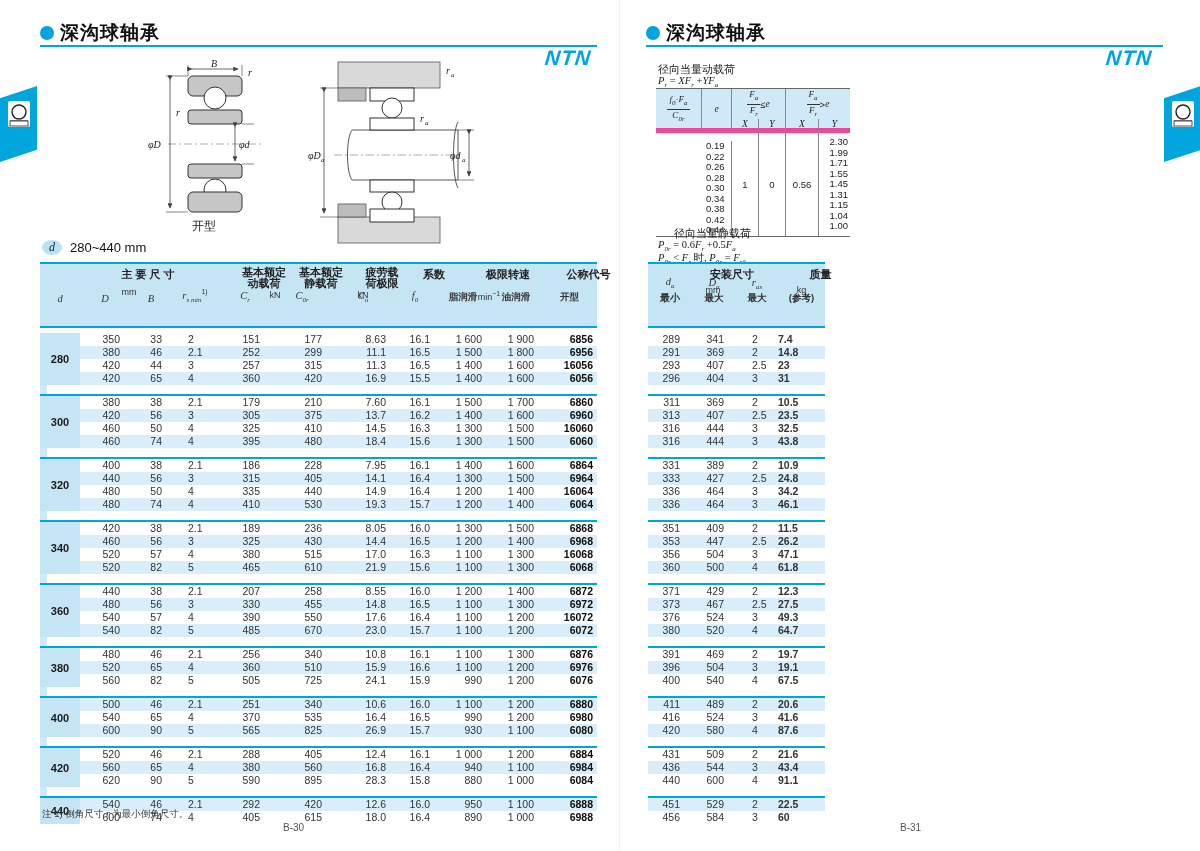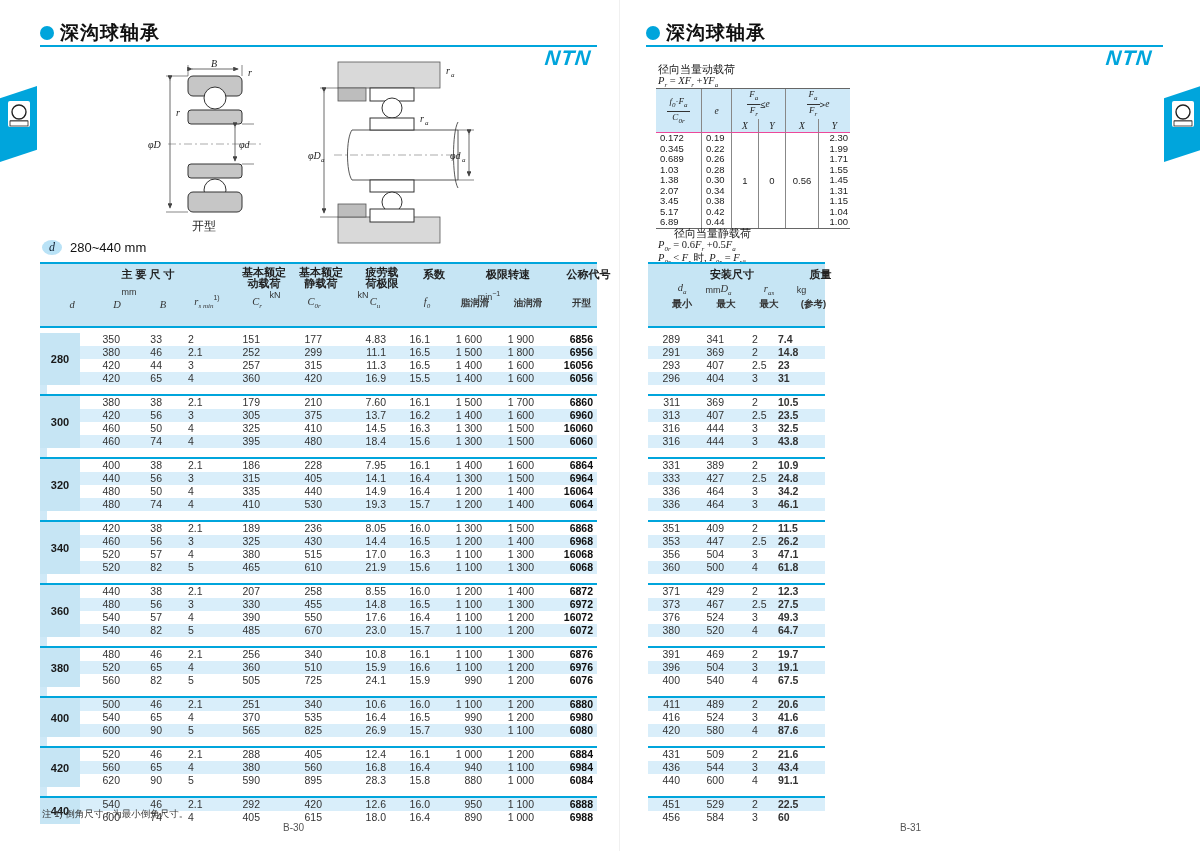--- a/index.html
+++ b/index.html
@@ -45,21 +45,21 @@
   .ser{font-family:"Liberation Serif",serif;font-style:italic;}
   sub{font-size:7px;} sup{font-size:7px;}
   .mt{position:absolute;font-size:10.5px;color:#333;}
   #left-table{left:40px;top:262px;width:557px;}
   #right-table{left:28px;top:262px;width:177px;}
 
   .mt-header{position:relative;background:#c6e5f4;border-top:2px solid var(--accent);
              border-bottom:2px solid var(--accent);height:62px;}
   .hcell{position:absolute;text-align:center;font-size:11px;font-weight:bold;color:#222;line-height:10.5px;margin-left:19px;}
   .hunit{position:absolute;text-align:center;font-size:9px;font-weight:normal;color:#333;}
-  .symrow{position:absolute;left:0;right:0;bottom:12px;height:24px;display:grid;align-items:end;margin-left:12px;}
+  .symrow{position:absolute;left:0;right:0;bottom:18px;height:24px;display:grid;align-items:end;}
   #left-table .symrow{grid-template-columns:40px 50px 42px 46px 54px 60px 62px 42px 54px 52px 55px;}
   .symrow .sc{text-align:center;padding-bottom:4px;font-size:10.5px;}
   .symrow .zh{font-size:9.5px;font-weight:bold;}
 
   .tbody{position:relative;}
   #left-table .tbody::before{content:"";position:absolute;left:0;top:0;bottom:0;width:7px;background:#cfe9f7;}
   .tgroup{display:flex;margin-top:9px;border-top:2px solid var(--accent);position:relative;}
   .tgroup.first{margin-top:5px;border-top:none;}
   .dcell{width:40px;background:#c6e5f4;display:flex;align-items:center;justify-content:center;
          font-weight:bold;font-size:11px;color:#1a1a1a;}
@@ -90,21 +90,21 @@
   
   .eq-head{position:absolute;font-size:11px;font-weight:normal;color:#1a1a1a;}
   .formula{position:absolute;font-size:10.5px;color:#222;font-family:"Liberation Serif",serif;}
   .dyn-table{position:absolute;left:36px;top:88px;display:grid;
              grid-template-columns:46px 30px 27px 27px 33px 31px;
              grid-template-rows:30px 14px auto;
              border-top:1px solid #666;border-bottom:1px solid #666;font-size:9.5px;color:#222;}
   .dt-cell{border-right:1px solid #888;display:flex;align-items:center;justify-content:center;}
   .dt-cell.last{border-right:none;}
   .dt-h{background:#cfe9f8;}
-  .dt-hb{border-bottom:1px solid #ec4899;}
+  .dt-hb{border-bottom:5px solid #ec4899;}
   .frac{display:inline-block;text-align:center;font-family:"Liberation Serif",serif;font-size:9px;line-height:9px;}
   .frac .top{display:block;border-bottom:1px solid #333;padding:1px 2px;}
   .frac .bot{display:block;padding-top:1px;}
   .dt-bodycol{display:flex;flex-direction:column;}
   .dt-bodycol .v{height:10.5px;line-height:10.5px;padding-left:4px;}
   .dt-ycol .v{text-align:right;padding-right:2px;}
   .dt-mid{justify-content:center;}
 
   
   .footnote{position:absolute;left:42px;top:808px;font-size:9.5px;color:#333;}
@@ -251,21 +251,21 @@
     <div class="tbody" id="lt-body">
         <div class="tgroup first">
           <div class="dcell">280</div>
           <div class="grows">
             <div class="trow">
               <div class="cell cD">350</div>
               <div class="cell cB">33</div>
               <div class="cell cr">2</div>
               <div class="cell cCr">151</div>
               <div class="cell cC0r">177</div>
-              <div class="cell cCu">4.83</div>
+              <div class="cell cCu">8.63</div>
               <div class="cell cf0">16.1</div>
               <div class="cell cgr">1 600</div>
               <div class="cell coil">1 900</div>
               <div class="cell ccode">6856</div>
             </div>
             <div class="trow stripe">
               <div class="cell cD">380</div>
               <div class="cell cB">46</div>
               <div class="cell cr">2.1</div>
               <div class="cell cCr">252</div>
@@ -714,32 +714,21 @@
           <span class="top"><span class="ser">F</span><sub class="ser">a</sub></span>
           <span class="bot"><span class="ser">F</span><sub class="ser">r</sub></span>
         </span>
       <span> &gt; </span>
         <span class="ser">e</span>
     </div>
     <div class="dt-cell dt-h dt-hb ser" style="grid-row:2;grid-column:3;">X</div>
     <div class="dt-cell dt-h dt-hb ser" style="grid-row:2;grid-column:4;">Y</div>
     <div class="dt-cell dt-h dt-hb ser" style="grid-row:2;grid-column:5;">X</div>
     <div class="dt-cell dt-h dt-hb last ser" style="grid-row:2;grid-column:6;">Y</div>
-    <div class="dt-cell dt-bodycol" style="grid-row:3;grid-column:1;align-items:stretch;" id="dtc0">
-        <div class="v">0.172</div>
-        <div class="v">0.345</div>
-        <div class="v">0.689</div>
-        <div class="v">1.03</div>
-        <div class="v">1.38</div>
-        <div class="v">2.07</div>
-        <div class="v">3.45</div>
-        <div class="v">5.17</div>
-        <div class="v">6.89</div>
-      </div>
-    <div class="dt-cell dt-bodycol" style="grid-row:3;grid-column:2;align-items:stretch;" id="dtc1">
+    <div class="dt-cell dt-bodycol" style="grid-row:3;grid-column:2;align-items:stretch;margin-top:8px;" id="dtc1">
         <div class="v">0.19</div>
         <div class="v">0.22</div>
         <div class="v">0.26</div>
         <div class="v">0.28</div>
         <div class="v">0.30</div>
         <div class="v">0.34</div>
         <div class="v">0.38</div>
         <div class="v">0.42</div>
         <div class="v">0.44</div>
       </div>

